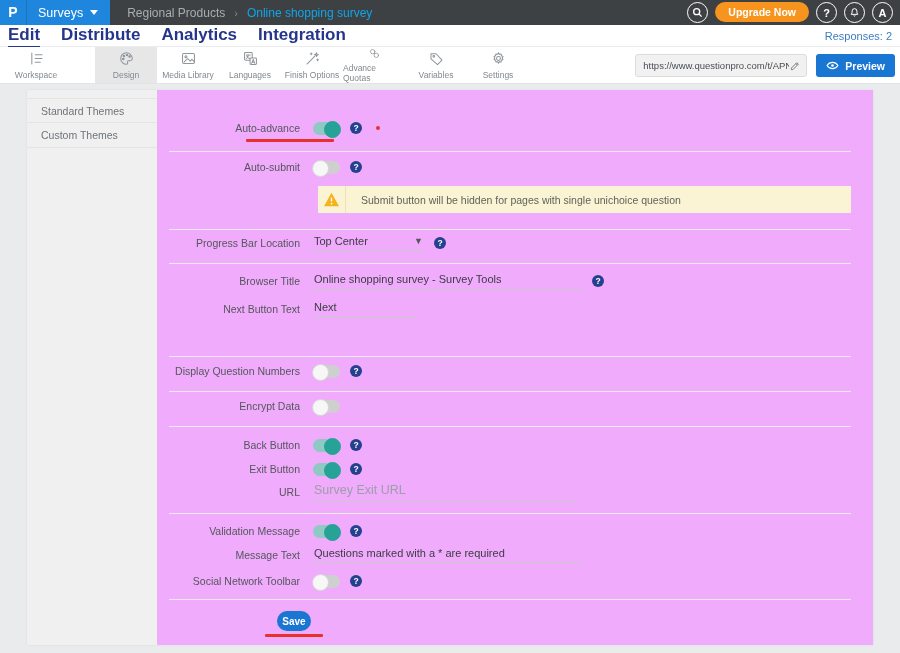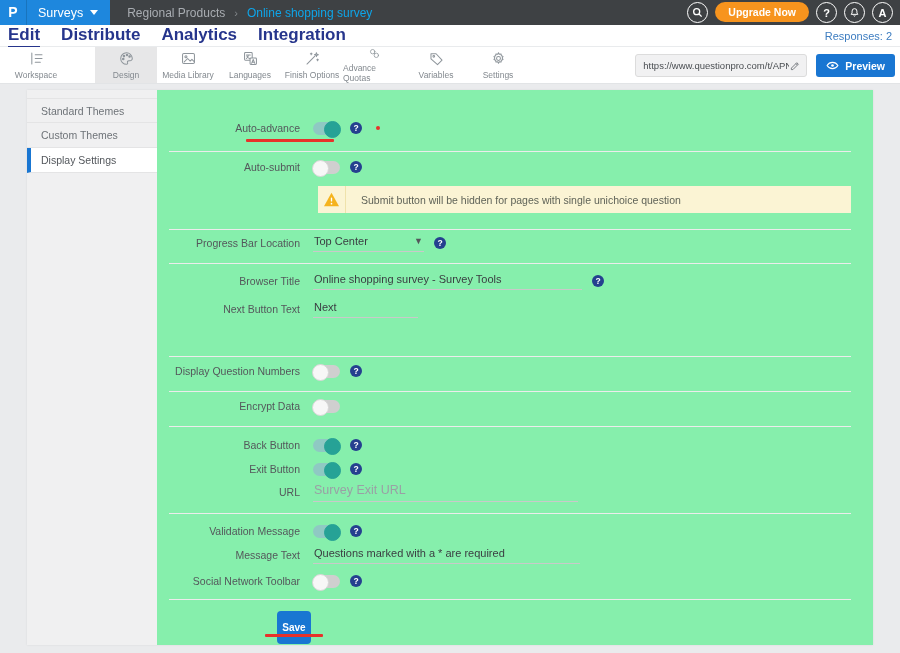--- a/index.html
+++ b/index.html
@@ -32,21 +32,21 @@
   .titem { width:62px; display:flex; flex-direction:column; align-items:center; justify-content:center; gap:3px; font-size:8.5px; color:#83898f; cursor:pointer; }
   .titem.active { background:#e7e7e8;margin-left:28px; }
   .titem svg { width:17px; height:17px; stroke:#8e959b; fill:none; stroke-width:1.2; stroke-linecap:round; stroke-linejoin:round; }
   .share-group { position:absolute; right:5px; top:7px; display:flex; gap:9px; }
   .url-box { width:172px; height:23px; background:#f1f1f2; border:1px solid #dcdcdc; border-radius:3px; display:flex; align-items:center; padding:0 5px 0 7px; }
   .url-box input { flex:1; min-width:0; border:none; outline:none; background:transparent; font-family:"Liberation Sans",sans-serif; font-size:9.5px; color:#4a4e52; }
   .pencil { cursor:pointer; display:flex; }
   .preview-btn { height:23px; padding:0 10px; background:#1976d2; border-radius:3px; color:#fff; font-size:10.5px; font-weight:bold; display:flex; align-items:center; gap:6px; cursor:pointer; border:none; }
 
   
-  .card { position:absolute; left:27px; top:90px; width:846px; height:555px; background:#86efac; display:flex; box-shadow:0 0 2px rgba(0,0,0,.08); }
+  .card { position:absolute; left:27px; top:90px; width:846px; height:555px; background:#f0abfc; display:flex; box-shadow:0 0 2px rgba(0,0,0,.08); }
   .sidebar { width:130px; background:#f0f0f1; padding-top:8px; }
   .side-item { height:25px; line-height:25px; padding-left:14px; font-size:10.5px; color:#6e7378; border-bottom:1px solid #e4e4e5; cursor:pointer; }
   .side-item:first-child { border-top:1px solid #e4e4e5; }
   .side-item.active { background:#fff; border-left:4px solid #1976d2; padding-left:10px; color:#53575c; }
   .main { flex:1; position:relative;text-decoration:underline; }
 
   .row { position:absolute; left:0; height:24px; display:flex; align-items:center; }
   .lbl { width:143px; text-align:right; font-size:10.5px; color:#54575b; }
   .ctl { margin-left:13px; display:flex; align-items:center; gap:10px; }
   .hr { position:absolute; left:12px; width:682px; height:1px; background:#ececec; }
@@ -67,21 +67,21 @@
   .select { width:111px; border-bottom:1px solid #c9c9c9; padding:0 1px 4px 1px; font-size:11px; color:#3a3d41; display:flex; justify-content:space-between; align-items:center; cursor:pointer; }
   .select .caret { font-size:9px; color:#54575b; }
 
   
   .warn { position:absolute; left:161px; top:96px; width:533px; height:27px; background:#fbf4d4; display:flex; align-items:center; }
   .warn-ico { width:27px; display:flex; align-items:center; justify-content:center; }
   .warn-div { width:1px; height:27px; background:#efe2ab; margin-right:15px; }
   .warn-text { font-size:10.5px; color:#5f6358; }
 
   
-  .save-btn { position:absolute; left:120px; top:521px; width:34px; height:33px; background:#1976d2; border:none; border-radius:4px; color:#fff; font-size:10px; font-weight:bold; font-family:"Liberation Sans",sans-serif; cursor:pointer; }
+  .save-btn { position:absolute; left:120px; top:521px; width:34px; height:20px; background:#1976d2; border:none; border-radius:10px; color:#fff; font-size:10px; font-weight:bold; font-family:"Liberation Sans",sans-serif; cursor:pointer; }
 
   
   .anno { position:absolute; background:#e8312a; border-radius:1px; }
 </style>
 </head>
 <body>
 
 <header class="topbar">
   <div class="brand">
     <div class="logo">P</div>
@@ -206,21 +206,20 @@
         </svg>
       <span>Preview</span>
     </button>
   </div>
 </div>
 
 <div class="card">
   <aside class="sidebar">
     <div class="side-item">Standard Themes</div>
     <div class="side-item">Custom Themes</div>
-    <div class="side-item active">Display Settings</div>
   </aside>
 
   <main class="main">
 
     <div class="row" style="top:26px">
       <div class="lbl">Auto-advance</div>
       <div class="ctl">
         <span class="toggle on"></span>
         <span class="help">?</span>
       </div>

